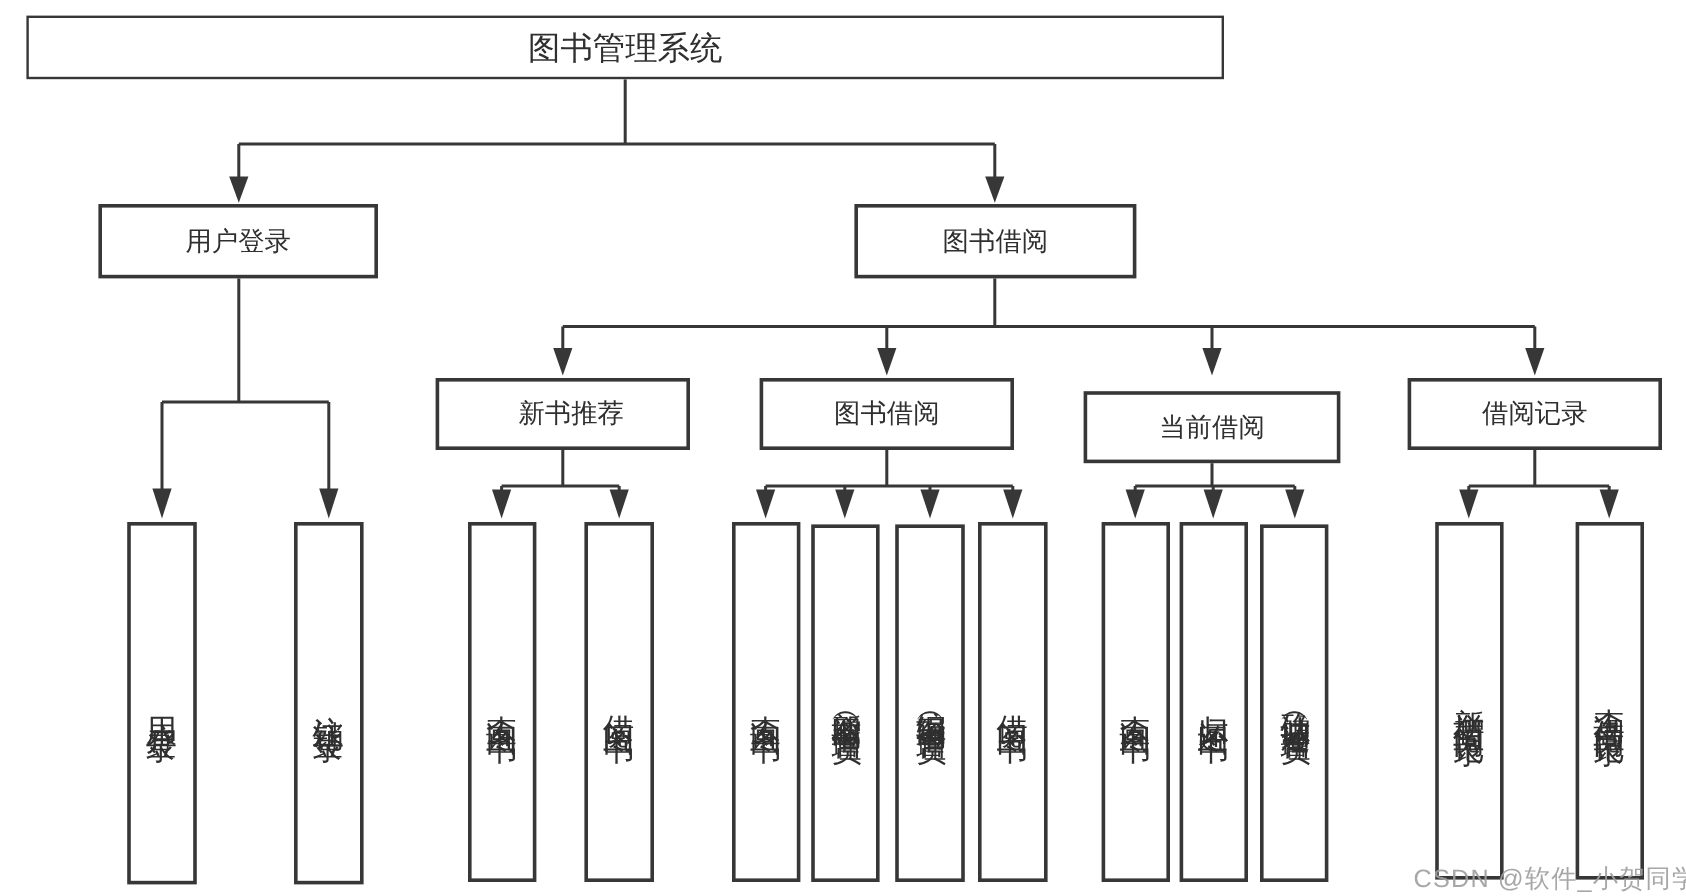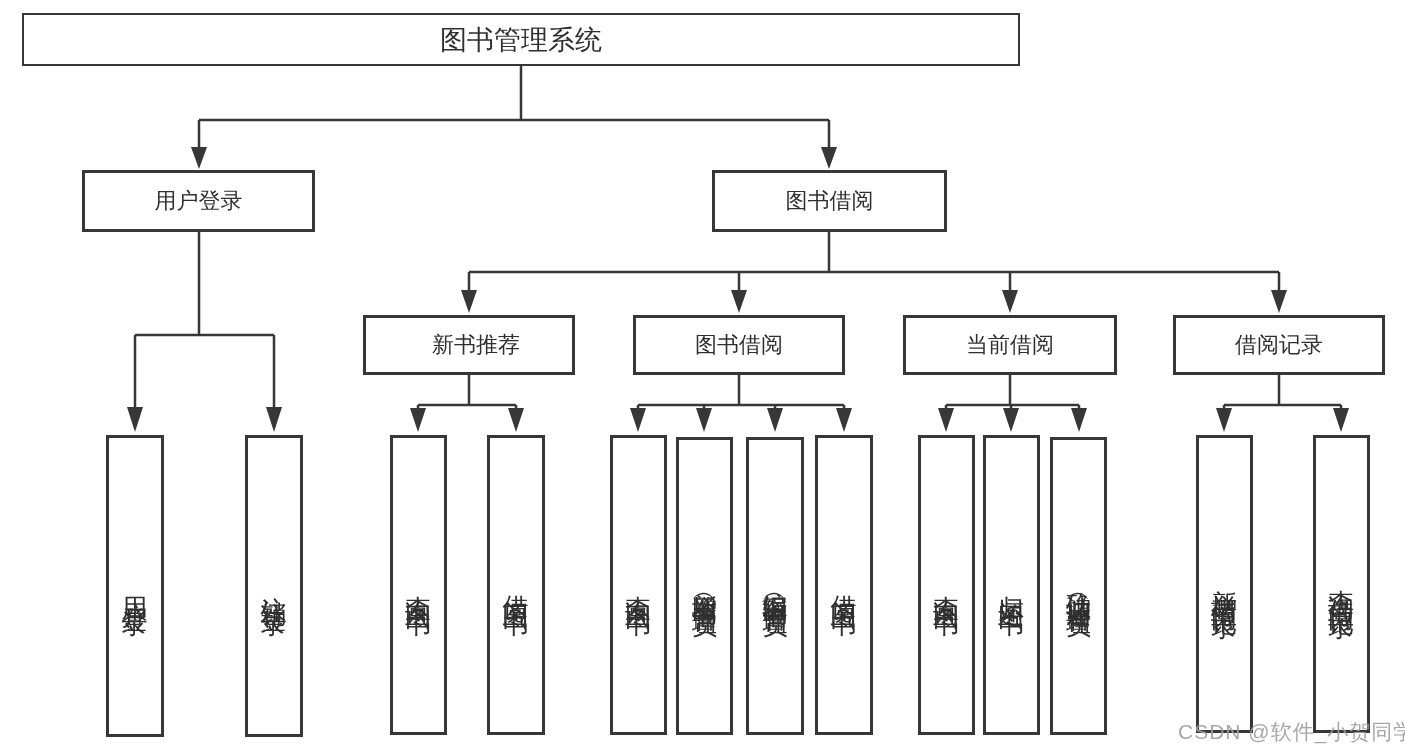--- a/index.html
+++ b/index.html
@@ -110,21 +110,21 @@
   <div class="box hbox" style="left:712px; top:170px; width:235px; height:62px;">
     <span>图书借阅</span>
   </div>
 
   <div class="box hbox" style="left:363px; top:315px; width:212px; height:60px;padding-left:14px;">
     <span>新书推荐</span>
   </div>
   <div class="box hbox" style="left:633px; top:315px; width:212px; height:60px;">
     <span>图书借阅</span>
   </div>
-  <div class="box hbox" style="left:903px; top:315px; width:214px; height:60px;">
+  <div class="box hbox" style="left:903px; top:326px; width:214px; height:60px;">
     <span>当前借阅</span>
   </div>
   <div class="box hbox" style="left:1173px; top:315px; width:212px; height:60px;">
     <span>借阅记录</span>
   </div>
 
   <div class="box vbox" style="left:106px; top:435px; width:58px; height:302px;">
     <span>用户登录</span>
   </div>
   <div class="box vbox" style="left:245px; top:435px; width:58px; height:302px;">

